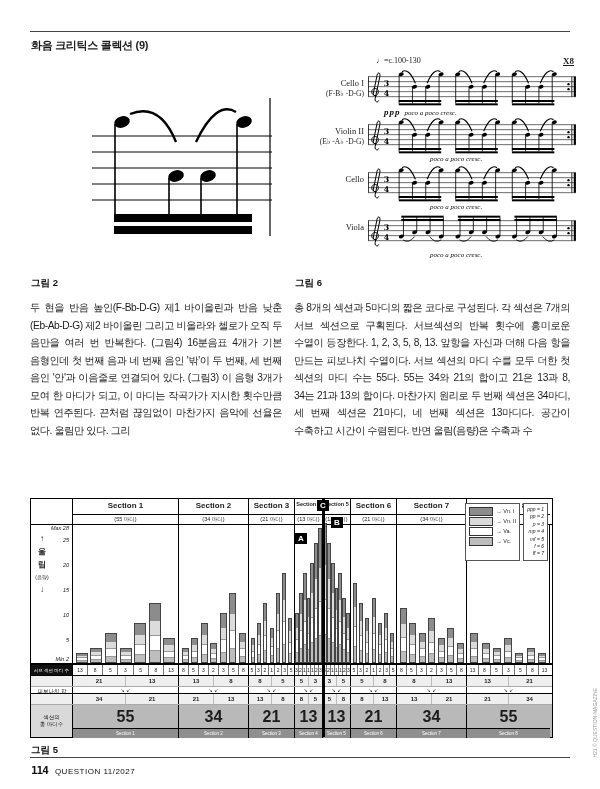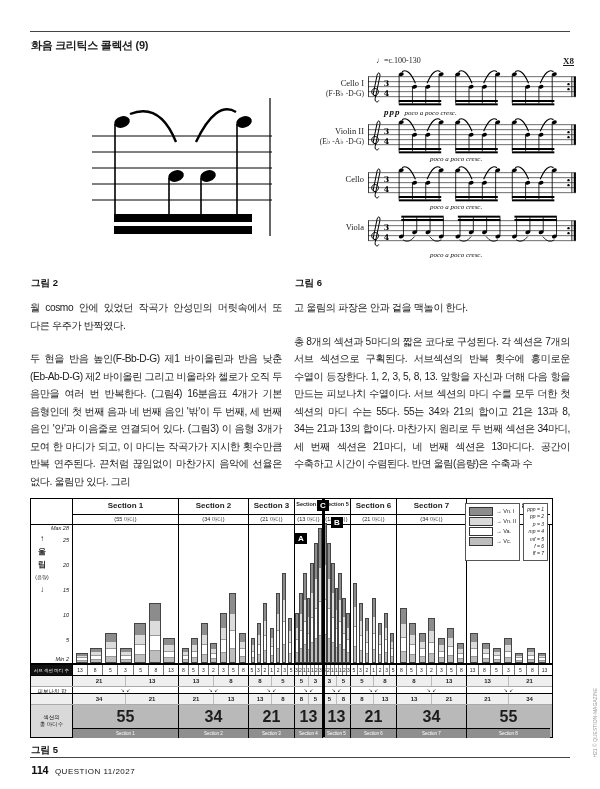--- a/index.html
+++ b/index.html
@@ -348,25 +348,23 @@
             </svg></div>
           <div class="score-dyn" style="left: 132px;">poco a poco cresc.</div>
         </div>
       </div>
   </div>
 
   <div id="cap3" class="fig-caption">그림 2</div>
   <div id="cap4" class="fig-caption">그림 6</div>
 
   <div id="col-left" class="col">
-    <p>월 cosmo 안에 있었던 작곡가 안성민의 머릿속에서 또 다른 우주가 반짝였다.</p>
     <p>두 현을 반음 높인(F-Bb-D-G) 제1 바이올린과 반음 낮춘(Eb-Ab-D-G) 제2 바이올린 그리고 비올라와 첼로가 오직 두 음만을 여러 번 반복한다. (그림4) 16분음표 4개가 기본 음형인데 첫 번째 음과 네 번째 음인 '밖'이 두 번째, 세 번째 음인 '안'과 이음줄로 연결되어 있다. (그림3) 이 음형 3개가 모여 한 마디가 되고, 이 마디는 작곡가가 지시한 횟수만큼 반복 연주된다. 끈처럼 끊임없이 마찬가지 음악에 선율은 없다. 울림만 있다. 그리</p>
   </div>
   <div id="col-right" class="col">
-    <p>고 울림의 파장은 안과 겉을 맥놀이 한다.</p>
     <p>총 8개의 섹션과 5마디의 짧은 코다로 구성된다. 각 섹션은 7개의 서브 섹션으로 구획된다. 서브섹션의 반복 횟수에 흥미로운 수열이 등장한다. 1, 2, 3, 5, 8, 13. 앞항을 자신과 더해 다음 항을 만드는 피보나치 수열이다. 서브 섹션의 마디 수를 모두 더한 첫 섹션의 마디 수는 55다. 55는 34와 21의 합이고 21은 13과 8, 34는 21과 13의 합이다. 마찬가지 원리로 두 번째 섹션은 34마디, 세 번째 섹션은 21마디, 네 번째 섹션은 13마디다. 공간이 수축하고 시간이 수렴된다. 반면 울림(음량)은 수축과 수</p>
   </div>
 
   <div id="fig5">
       <div class="f5-row" id="f5-header">
         <div class="f5-left"></div>
         <div class="f5-sec" style="width: 106px; flex: 0 0 106px;">
           <div class="hdr-name">Section 1</div>
           <div class="hdr-sub">(55 마디)</div>
         </div>

